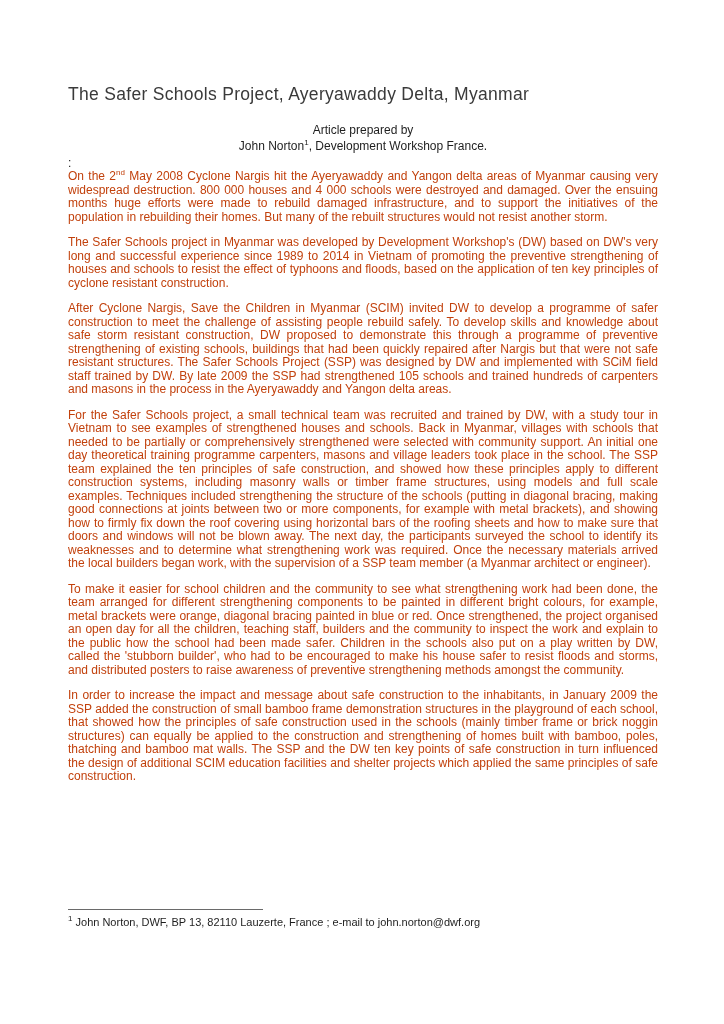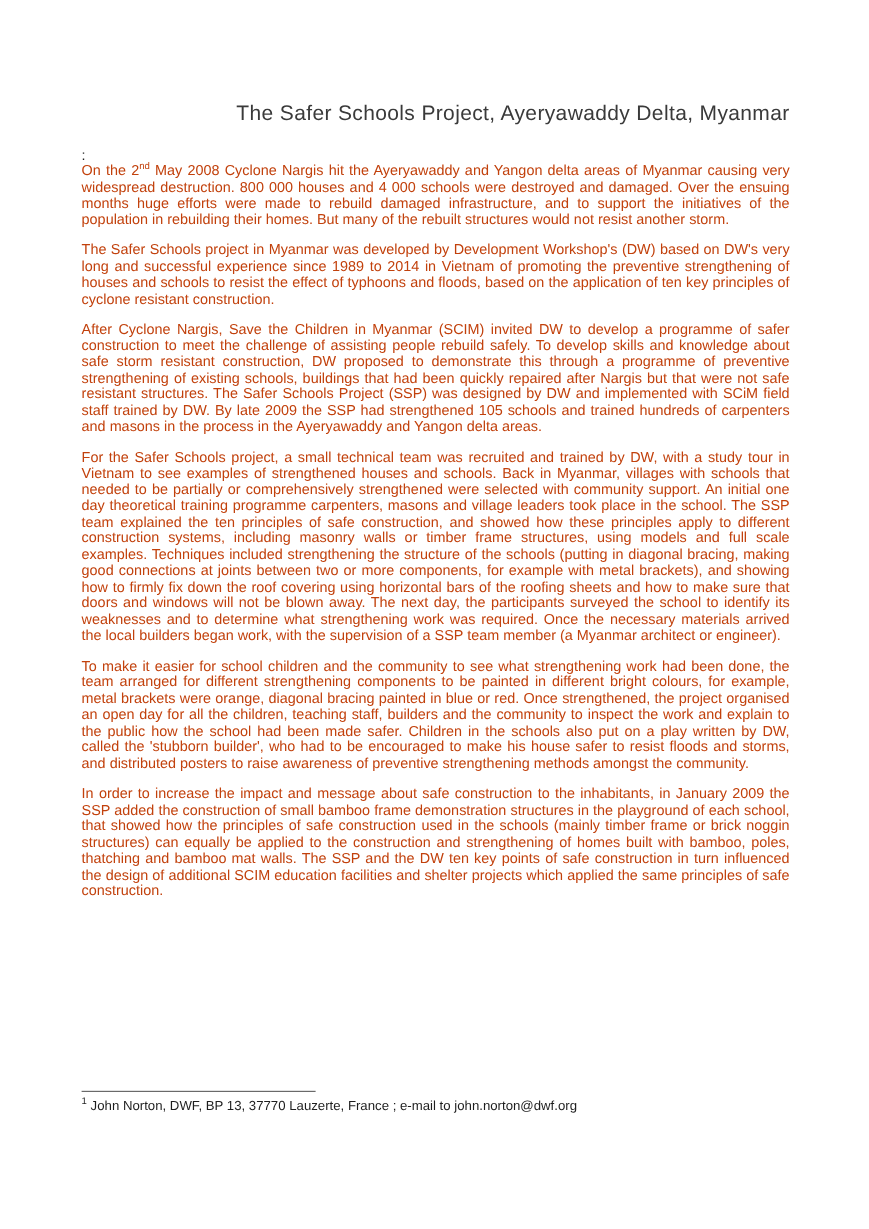--- a/index.html
+++ b/index.html
@@ -19,21 +19,21 @@
   .content {
     position: absolute;
     left: 68px;
     top: 84px;
     width: 590px;
   }
   .doc-title {
     font-size: 17.5px;
     font-weight: 400;
     color: #3a3a3a;
-    text-align: right;
+    text-align: left;
     letter-spacing: 0.3px;
     margin: 0 0 17px 0;
     line-height: 21px;
   }
   .byline {
     text-align: center;
     font-size: 12px;
     line-height: 16px;
     color: #1e1e1e;
   }
@@ -77,34 +77,38 @@
   }
 </style>
 </head>
 <body>
 
 <div class="page">
   <div class="content">
 
     <h1 class="doc-title">The Safer Schools Project, Ayeryawaddy Delta, Myanmar</h1>
 
+    <div class="byline">
+      <div>Article prepared by</div>
+      <div><span>John Norton</span><sup class="fn-ref">1</sup><span>, Development Workshop France.</span></div>
+    </div>
 
     <div class="colon-line">:</div>
 
     <p class="body-para"><span>On the 2</span><sup class="fn-ref">nd</sup><span> May 2008 Cyclone Nargis hit the Ayeryawaddy and Yangon delta areas of Myanmar causing very widespread destruction. 800 000 houses and 4 000 schools were destroyed and damaged. Over the ensuing months huge efforts were made to rebuild damaged infrastructure, and to support the initiatives of the population in rebuilding their homes. But many of the rebuilt structures would not resist another storm.</span></p>
 
     <p class="body-para">The Safer Schools project in Myanmar was developed by Development Workshop's (DW) based on DW's very long and successful experience since 1989 to 2014 in Vietnam of promoting the preventive strengthening of houses and schools to resist the effect of typhoons and floods, based on the application of ten key principles of cyclone resistant construction.</p>
 
     <p class="body-para">After Cyclone Nargis, Save the Children in Myanmar (SCIM) invited DW to develop a programme of safer construction to meet the challenge of assisting people rebuild safely. To develop skills and knowledge about safe storm resistant construction, DW proposed to demonstrate this through a programme of preventive strengthening of existing schools, buildings that had been quickly repaired after Nargis but that were not safe resistant structures. The Safer Schools Project (SSP) was designed by DW and implemented with SCiM field staff trained by DW. By late 2009 the SSP had strengthened 105 schools and trained hundreds of carpenters and masons in the process in the Ayeryawaddy and Yangon delta areas.</p>
 
     <p class="body-para">For the Safer Schools project, a small technical team was recruited and trained by DW, with a study tour in Vietnam to see examples of strengthened houses and schools. Back in Myanmar, villages with schools that needed to be partially or comprehensively strengthened were selected with community support. An initial one day theoretical training programme carpenters, masons and village leaders took place in the school. The SSP team explained the ten principles of safe construction, and showed how these principles apply to different construction systems, including masonry walls or timber frame structures, using models and full scale examples. Techniques included strengthening the structure of the schools (putting in diagonal bracing, making good connections at joints between two or more components, for example with metal brackets), and showing how to firmly fix down the roof covering using horizontal bars of the roofing sheets and how to make sure that doors and windows will not be blown away. The next day, the participants surveyed the school to identify its weaknesses and to determine what strengthening work was required. Once the necessary materials arrived the local builders began work, with the supervision of a SSP team member (a Myanmar architect or engineer).</p>
 
     <p class="body-para">To make it easier for school children and the community to see what strengthening work had been done, the team arranged for different strengthening components to be painted in different bright colours, for example, metal brackets were orange, diagonal bracing painted in blue or red. Once strengthened, the project organised an open day for all the children, teaching staff, builders and the community to inspect the work and explain to the public how the school had been made safer. Children in the schools also put on a play written by DW, called the 'stubborn builder', who had to be encouraged to make his house safer to resist floods and storms, and distributed posters to raise awareness of preventive strengthening methods amongst the community.</p>
 
     <p class="body-para">In order to increase the impact and message about safe construction to the inhabitants, in January 2009 the SSP added the construction of small bamboo frame demonstration structures in the playground of each school, that showed how the principles of safe construction used in the schools (mainly timber frame or brick noggin structures) can equally be applied to the construction and strengthening of homes built with bamboo, poles, thatching and bamboo mat walls. The SSP and the DW ten key points of safe construction in turn influenced the design of additional SCIM education facilities and shelter projects which applied the same principles of safe construction.</p>
 
   </div>
 
   <div class="footnote-block">
     <div class="footnote-rule"></div>
-    <p class="footnote-text"><sup class="fn-ref">1</sup><span> John Norton, DWF, BP 13, 37770 Lauzerte, France ; e-mail to john.norton@dwf.org</span></p>
+    <p class="footnote-text"><sup class="fn-ref">1</sup><span> John Norton, DWF, BP 13, 82110 Lauzerte, France ; e-mail to john.norton@dwf.org</span></p>
   </div>
 </div>
 
 </body></html>

